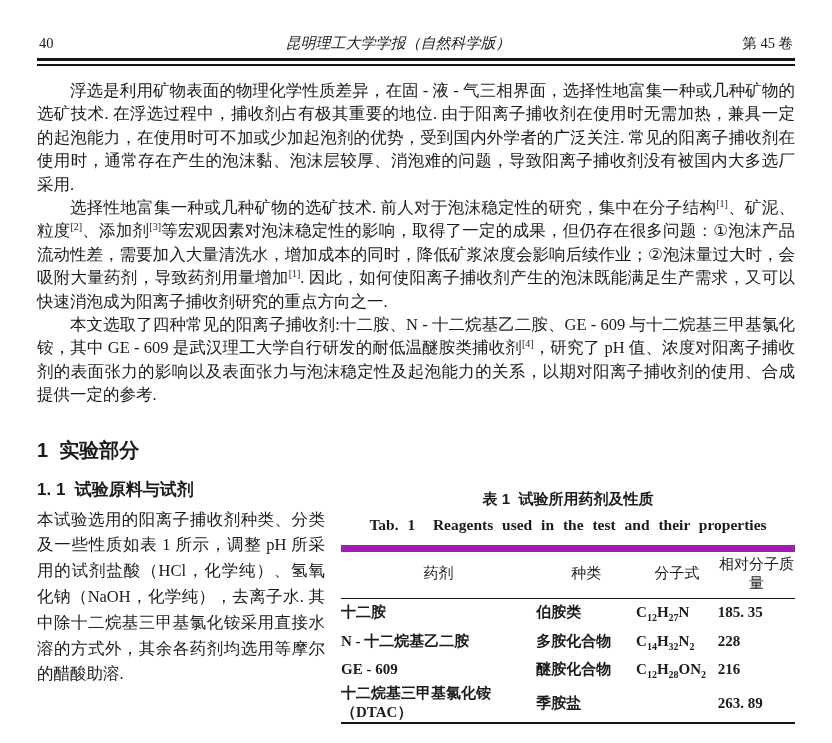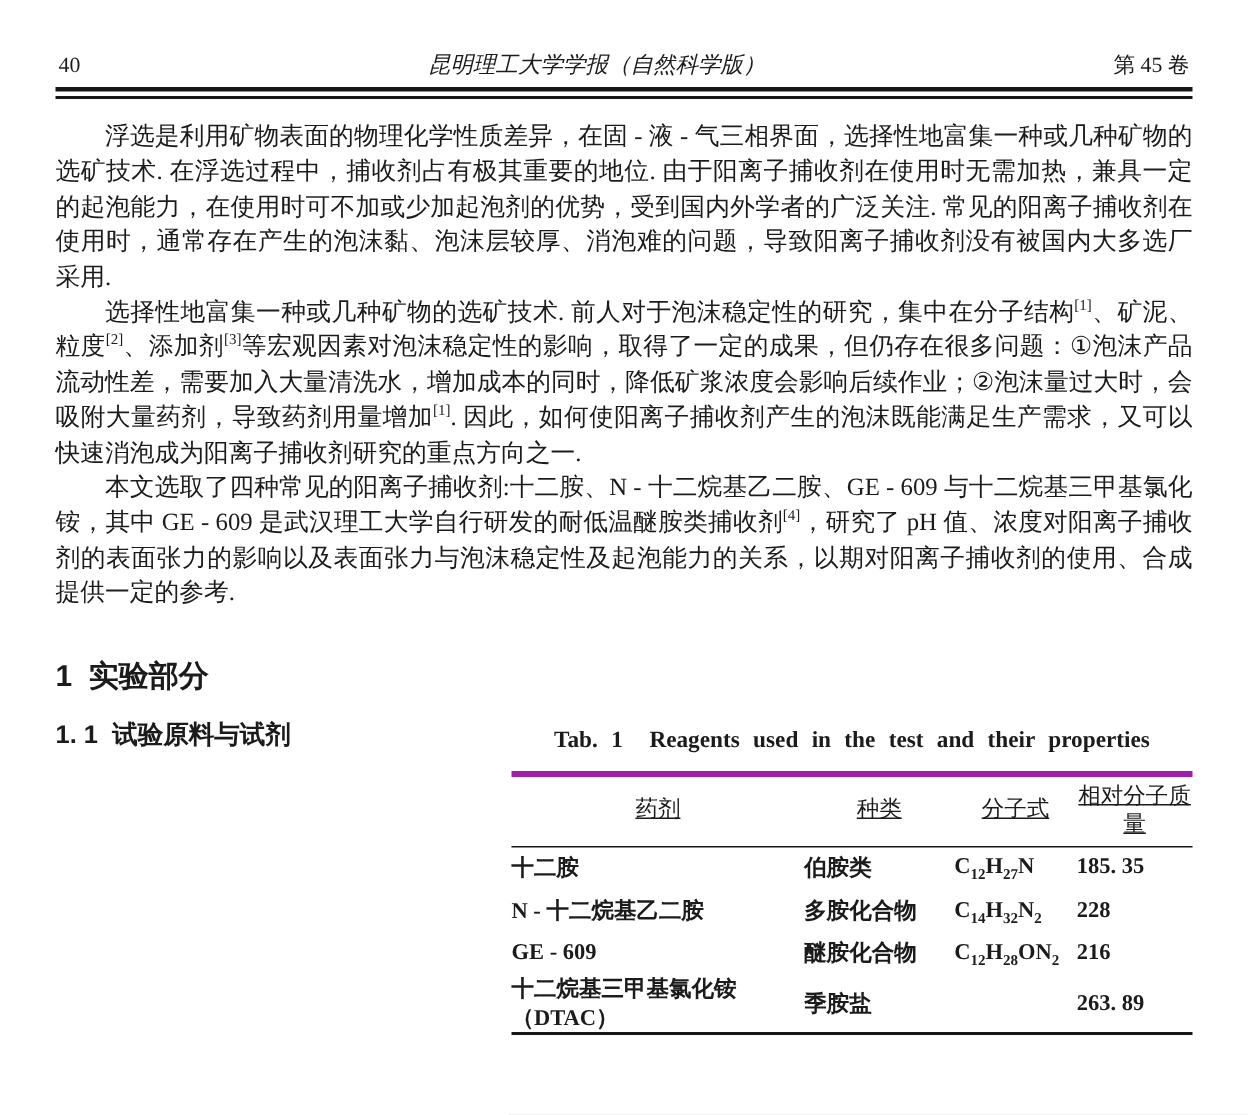--- a/index.html
+++ b/index.html
@@ -45,21 +45,21 @@
     font-family:"Liberation Sans","DejaVu Sans",sans-serif;
     font-weight:bold;font-size:15px;text-align:center;margin-top:12px;white-space:pre;
   }
   .tbl-title-en{
     font-weight:bold;font-size:15.5px;text-align:center;margin-top:7px;word-spacing:5px;white-space:pre;
   }
   table.reagents{
     width:100%;border-collapse:collapse;margin-top:11px;font-size:15px;
   }
   table.reagents thead tr{
-    border-top:4px solid #a21caf;border-bottom:1.2px solid #161616;text-decoration:underline;
+    border-top:7px solid #a21caf;border-bottom:1.2px solid #161616;
   }
   table.reagents tbody tr:last-child{border-bottom:2px solid #161616;}
   table.reagents th{
     font-weight:normal;text-align:center;padding:3px 0 5px 0;height:18px;
   }
   table.reagents td{
     padding:0;height:28.5px;vertical-align:middle;font-weight:bold;
   }
   table.reagents sub{font-size:10px;line-height:0;}
   .c-name{width:43%;}
@@ -85,24 +85,26 @@
   <p class="para"><span>选择性地富集一种或几种矿物的选矿技术. 前人对于泡沫稳定性的研究，集中在分子结构</span><sup class="ref">[1]</sup><span>、矿泥、粒度</span><sup class="ref">[2]</sup><span>、添加剂</span><sup class="ref">[3]</sup><span>等宏观因素对泡沫稳定性的影响，取得了一定的成果，但仍存在很多问题：①泡沫产品流动性差，需要加入大量清洗水，增加成本的同时，降低矿浆浓度会影响后续作业；②泡沫量过大时，会吸附大量药剂，导致药剂用量增加</span><sup class="ref">[1]</sup><span>. 因此，如何使阳离子捕收剂产生的泡沫既能满足生产需求，又可以快速消泡成为阳离子捕收剂研究的重点方向之一.</span></p>
 
   <p class="para"><span>本文选取了四种常见的阳离子捕收剂:十二胺、N - 十二烷基乙二胺、GE - 609 与十二烷基三甲基氯化铵，其中 GE - 609 是武汉理工大学自行研发的耐低温醚胺类捕收剂</span><sup class="ref">[4]</sup><span>，研究了 pH 值、浓度对阳离子捕收剂的表面张力的影响以及表面张力与泡沫稳定性及起泡能力的关系，以期对阳离子捕收剂的使用、合成提供一定的参考.</span></p>
 
   <div class="h-sec">1  实验部分</div>
 
   <div class="columns">
 
     <div class="col-left">
       <div class="h-sub">1. 1  试验原料与试剂</div>
+      <p class="body2">本试验选用的阳离子捕收剂种类、分类及一些性质如表 1 所示，调整 pH 所采用的试剂盐酸（HCl，化学纯）、氢氧化钠（NaOH，化学纯），去离子水. 其中除十二烷基三甲基氯化铵采用直接水溶的方式外，其余各药剂均选用等摩尔的醋酸助溶.</p>
 
     </div>
 
     <div class="col-right">
+      <div class="tbl-title-cn">表 1  试验所用药剂及性质</div>
       <div class="tbl-title-en">Tab. 1  Reagents used in the test and their properties</div>
 
       <table class="reagents">
         <thead>
           <tr>
             <th class="c-name">药剂</th>
             <th class="c-type">种类</th>
             <th class="c-formula">分子式</th>
             <th class="c-mw">相对分子质量</th>
           </tr>

